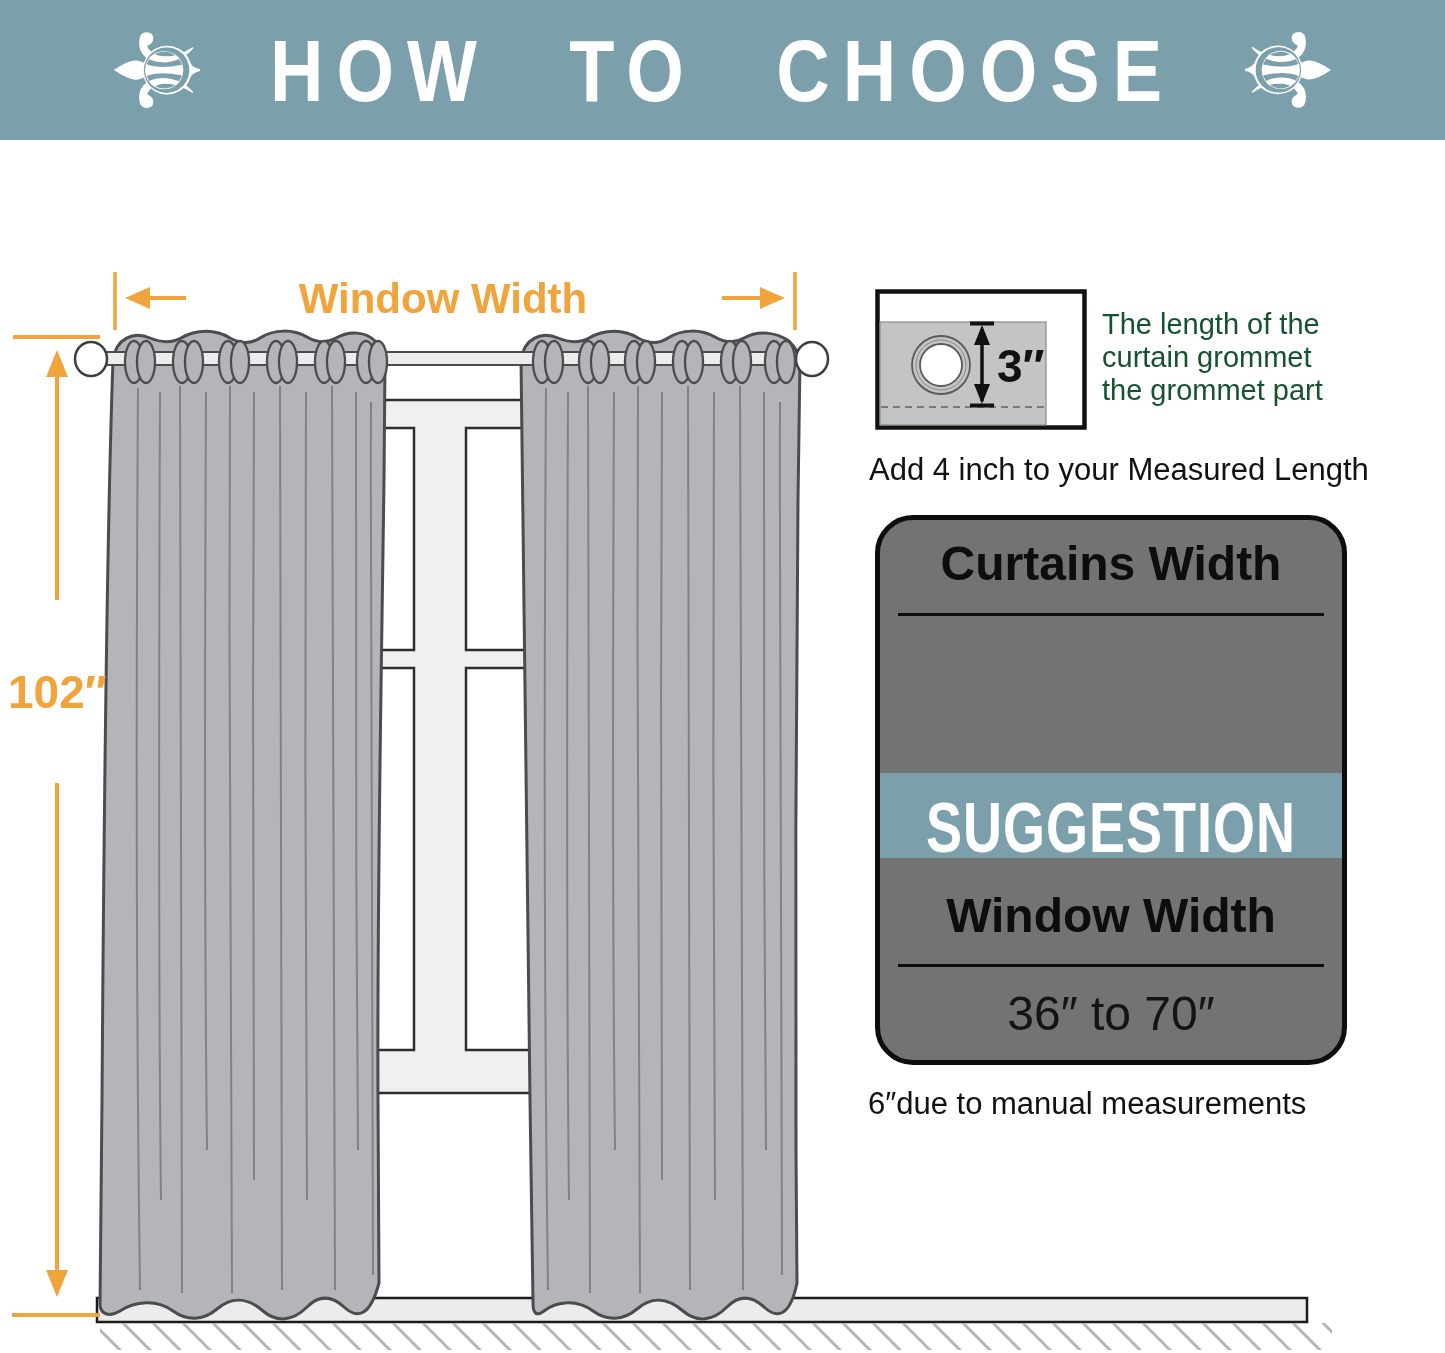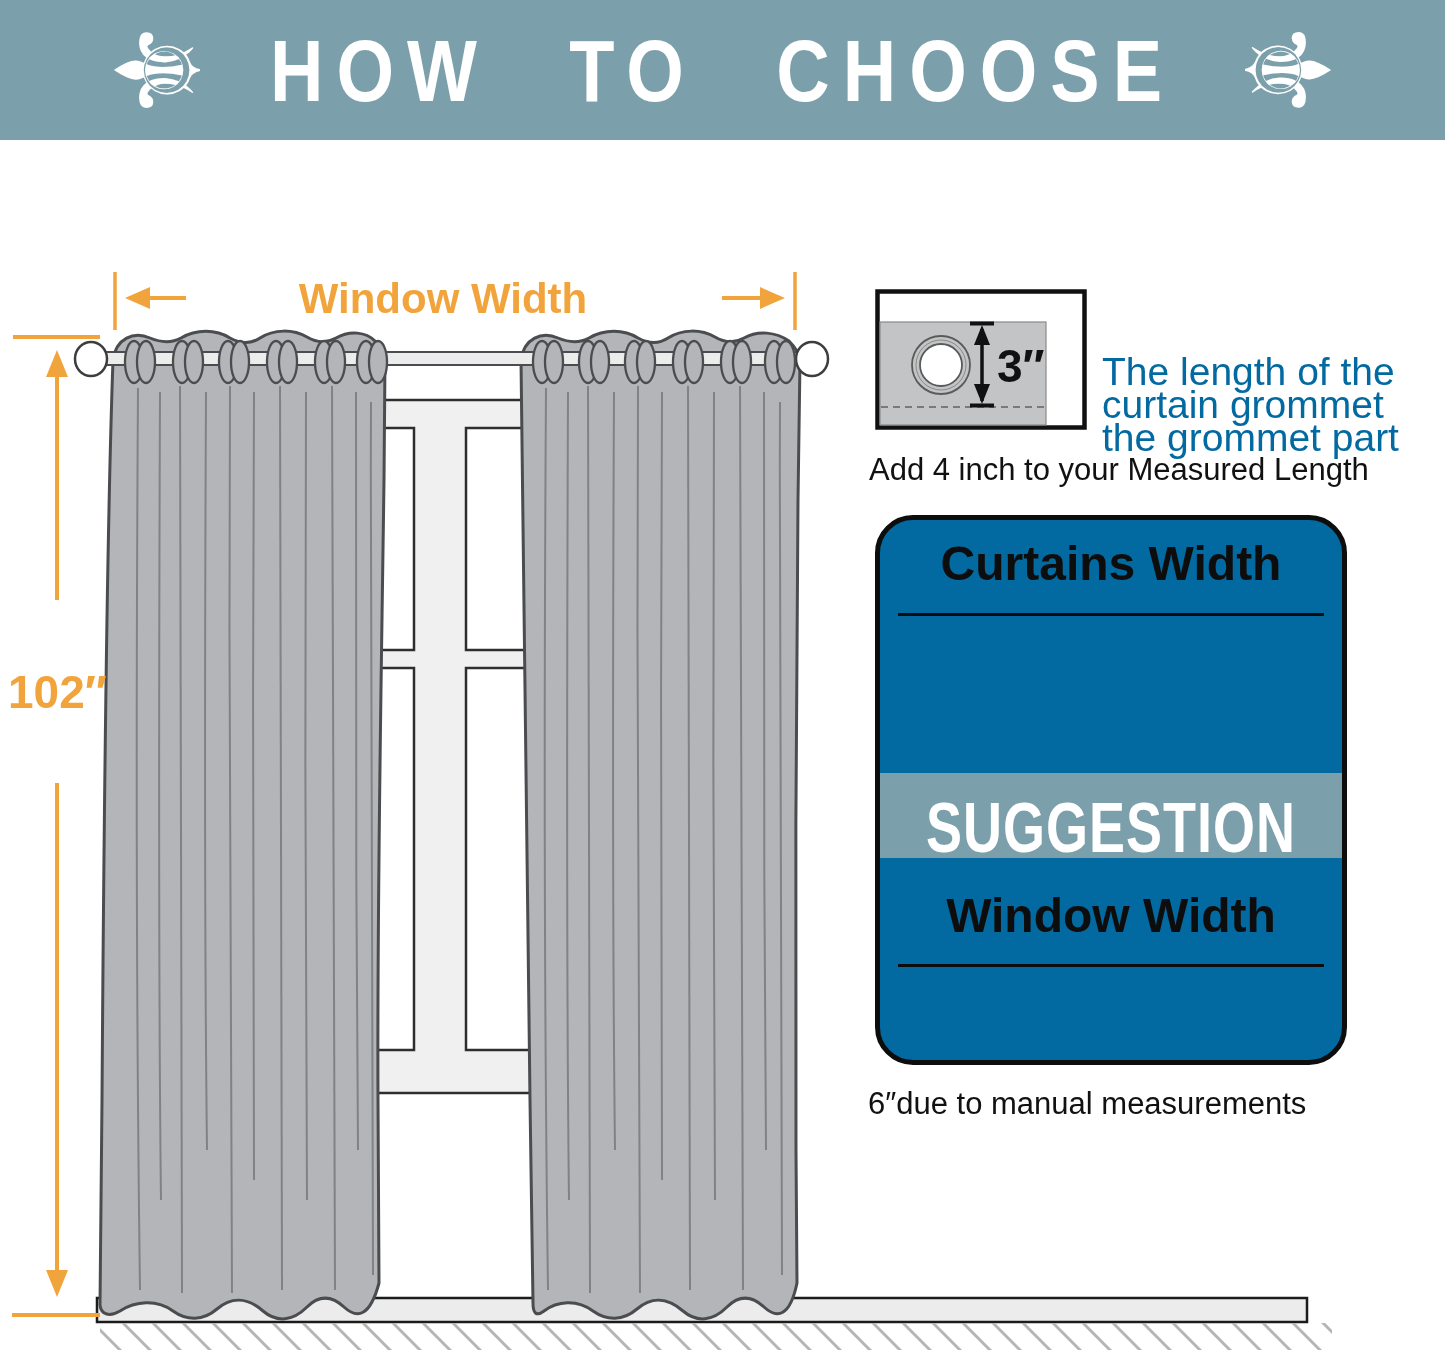--- a/index.html
+++ b/index.html
@@ -13,26 +13,26 @@
                 word-spacing:46px;transform:scaleY(1.18);white-space:nowrap;}
   .ornament{color:#ffffff;font-family:"DejaVu Sans",sans-serif;font-size:118px;line-height:1;}
   .ornament.left{transform:rotate(-90deg);}
   .ornament.right{transform:rotate(90deg);}
 
   
   .illu{position:absolute;left:0;top:0;}
 
   
   .grommet-fig{position:absolute;left:875px;top:289px;}
-  .grommet-caption{position:absolute;left:1102px;top:308px;font-size:39px;line-height:33px;
-                   color:#0369a1;margin-top:47px;}
+  .grommet-caption{position:absolute;left:1102px;top:308px;font-size:29px;line-height:33px;
+                   color:#14532d;}
   .add-note{position:absolute;left:869px;top:452px;font-size:31px;color:#111;white-space:nowrap;}
 
   
-  .sbox{position:absolute;left:875px;top:515px;width:462px;height:540px;background:#0369a1;
+  .sbox{position:absolute;left:875px;top:515px;width:462px;height:540px;background:#737373;
         border:5px solid #0d0d0d;border-radius:38px;}
   .sbox .ctitle{position:absolute;left:0;top:16px;width:100%;text-align:center;
                 font-size:48px;font-weight:bold;color:#0d0d0d;}
   .sbox .divider{position:absolute;left:4%;width:92%;height:3px;background:#0d0d0d;}
   .sbox .div1{top:93px;}
   .sbox .div2{top:444px;}
   .sbox .cvalue{position:absolute;left:0;top:120px;width:100%;text-align:center;
                 font-size:56px;color:#141414;}
   .sbox .panels{position:absolute;left:0;top:182px;width:100%;text-align:center;
                 font-size:31px;color:#141414;}
@@ -213,19 +213,20 @@
   <div class="add-note">Add 4 inch to your Measured Length</div>
 
   <div class="sbox">
     <div class="ctitle">Curtains Width</div>
     <div class="divider div1"></div>
     <div class="band" style="background:#7CA0AB;">
       <span class="band-label">SUGGESTION</span>
     </div>
     <div class="wtitle">Window Width</div>
     <div class="divider div2"></div>
+    <div class="wvalue">36″ to 70″</div>
   </div>
 
   <div class="footnote">
     <div>6″due to manual measurements</div>
   </div>
 
 </div>
 
 </body></html>

